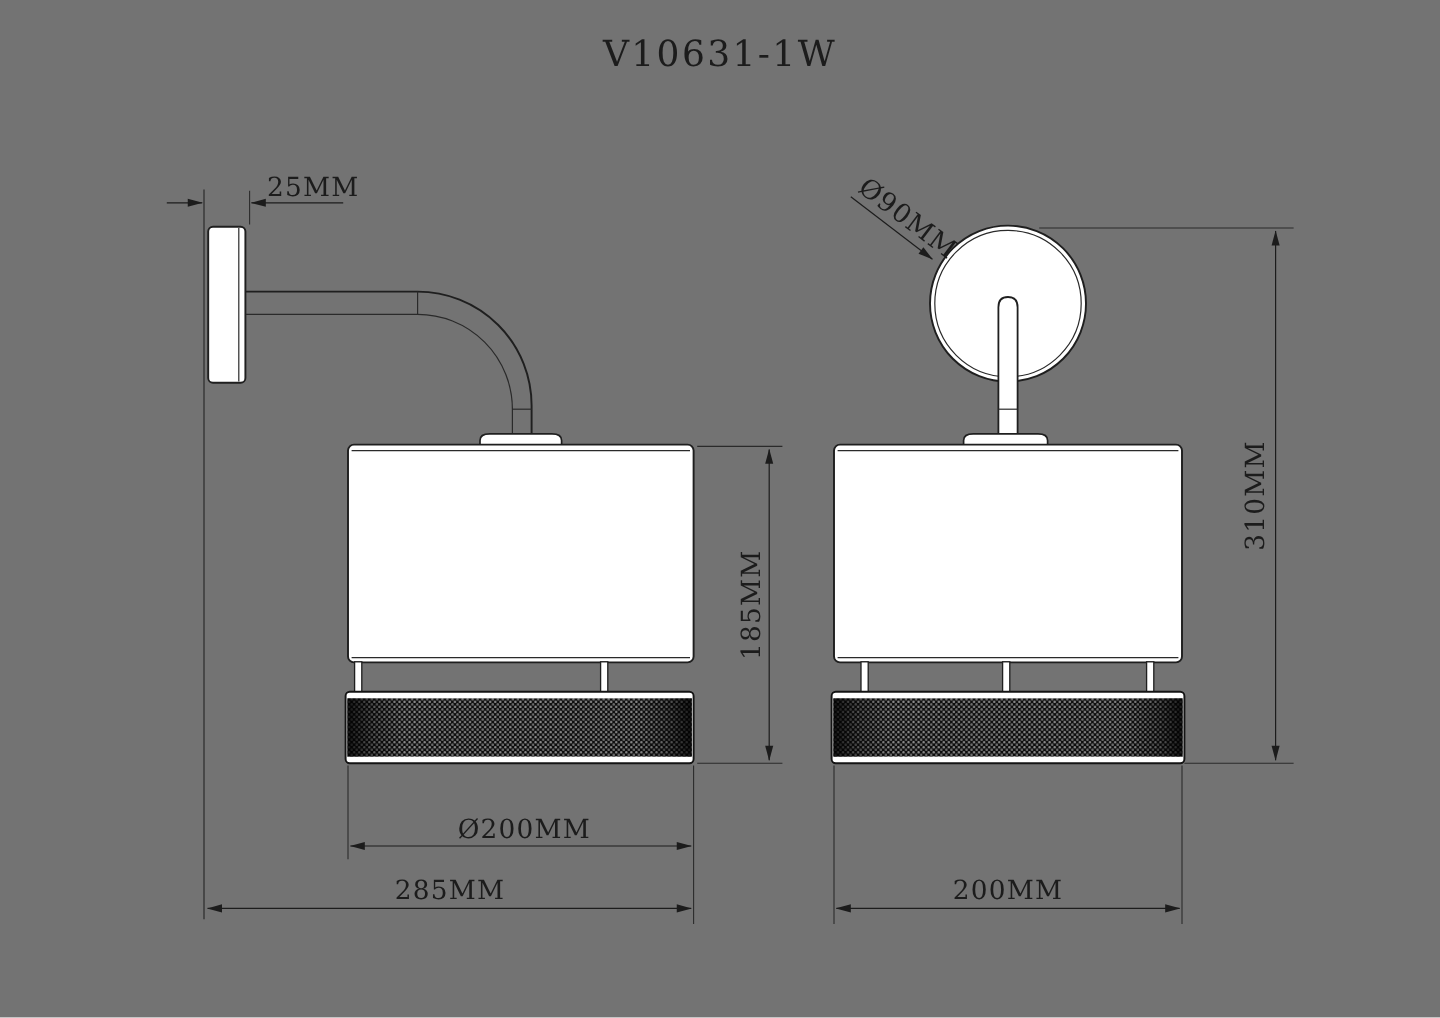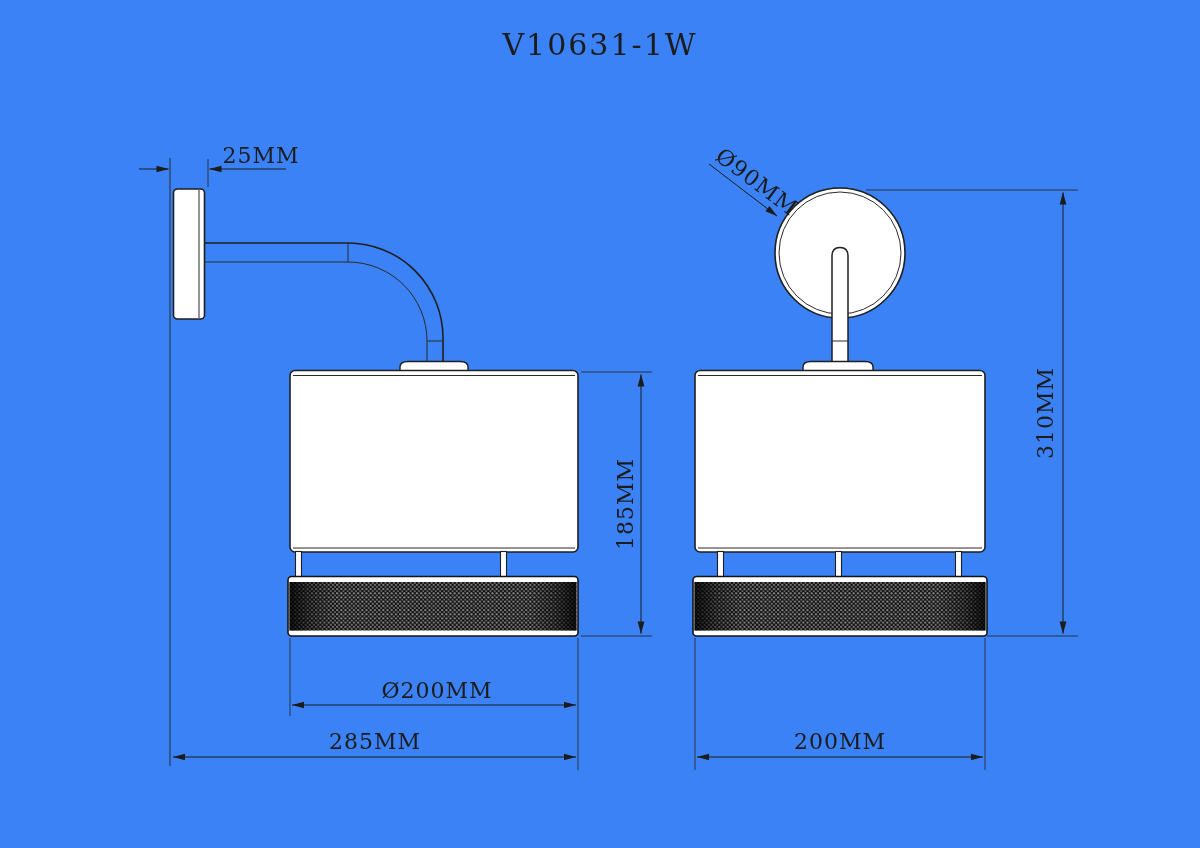--- a/index.html
+++ b/index.html
@@ -1,20 +1,20 @@
 <!DOCTYPE html>
 <html><head>
 <meta charset="utf-8">
 <style>
   html, body { margin: 0; padding: 0; background: #ffffff; }
   .canvas {
     position: relative;
     width: 1200px;
     height: 848px;
-    background: #3b82f6;
+    background: #737373;
     font-family: "DejaVu Serif", serif;
     overflow: hidden;
   }
   svg { display: block; }
   text {
     fill: #1c1c1c;
     font-family: "DejaVu Serif", serif;
   }
   .title-text { font-size: 30px; letter-spacing: 2px; }
   .dim-text   { font-size: 22px; letter-spacing: 1px; }

